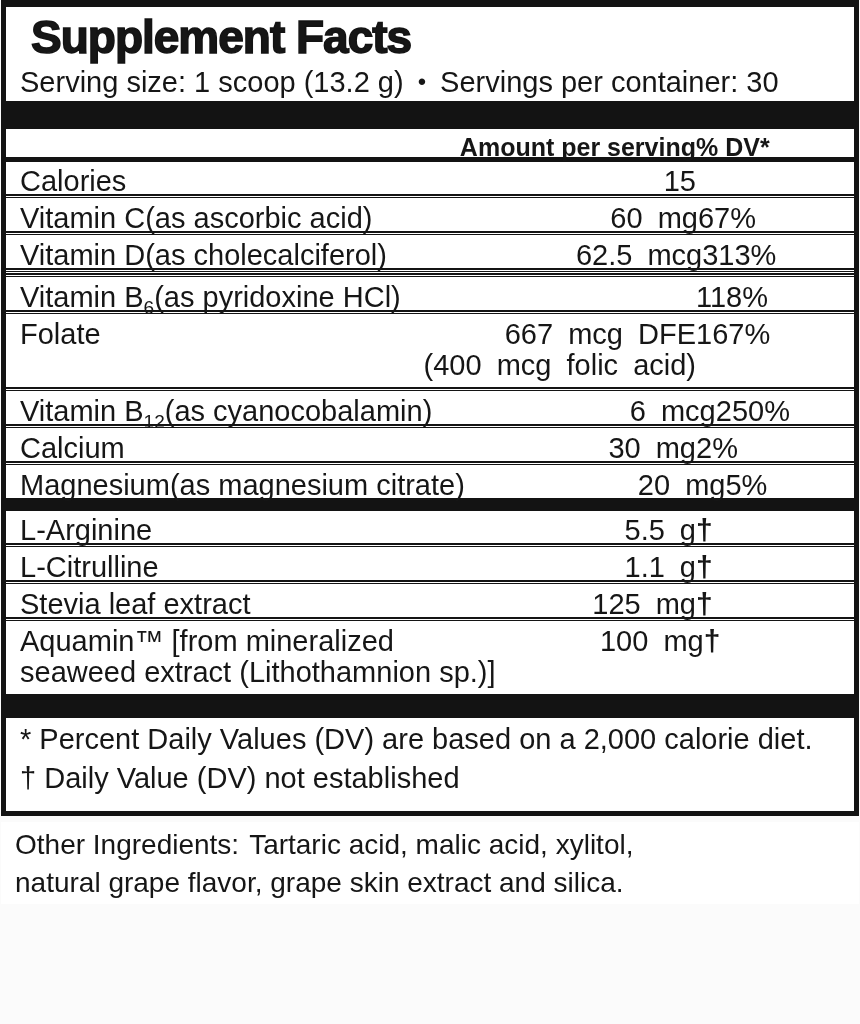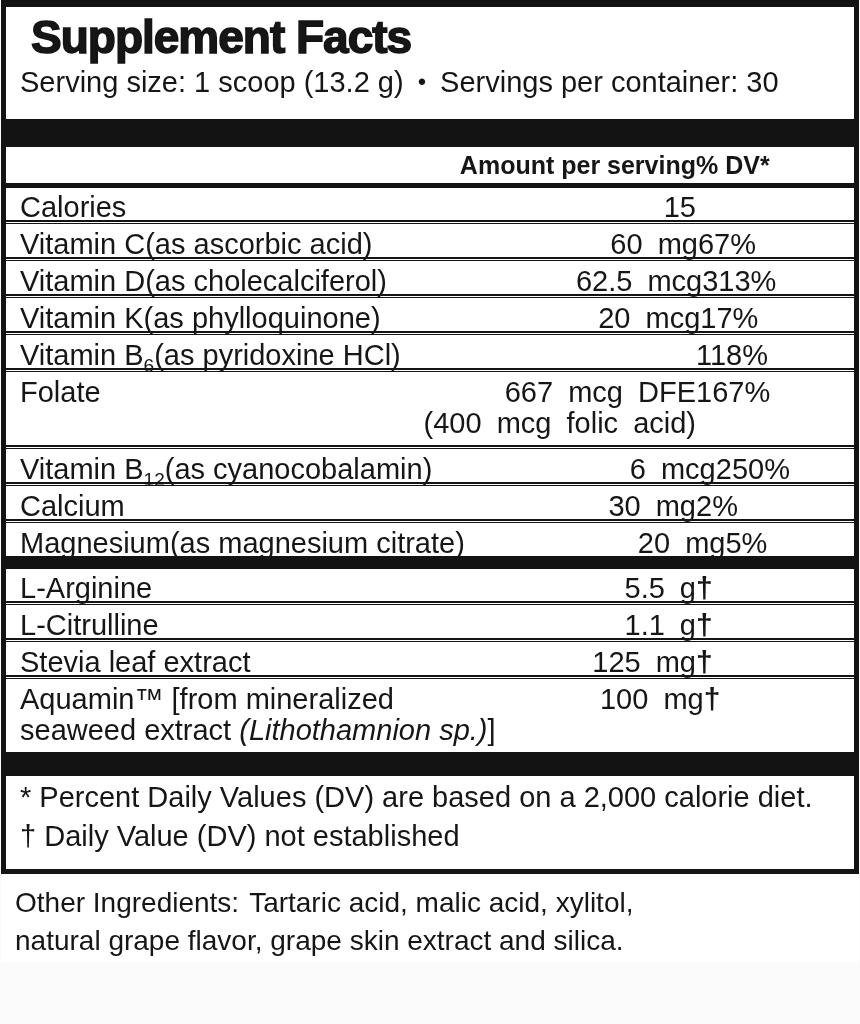--- a/index.html
+++ b/index.html
@@ -22,47 +22,47 @@
     font-size:46px;
     font-weight:700;
     letter-spacing:-1px;
     -webkit-text-stroke:1.5px #131313;
     padding:4px 25px 0;
     line-height:52px;
     white-space:nowrap;
   }
   .serving-line{
     font-size:29px;
-    padding:2px 14px 20px;
+    padding:2px 14px 2px;
     line-height:34px;
     white-space:nowrap;
   }
   .dot{display:inline-block;margin:0 14px;vertical-align:2px;font-size:24px;}
   .bar{background:#131313;}
   .bar-top{height:28px;}
   .bar-mid{height:13px;}
   .bar-bottom{height:24px;}
   .row-line{
     display:flex;
     padding:0 18px 0 14px;
     height:32px;
     line-height:38px;
     font-size:29px;
     align-items:stretch;
   }
-  .header-row{font-weight:700;font-size:25px;height:36px;line-height:36px;}
+  .header-row{font-weight:700;font-size:25px;height:28px;line-height:36px;}
   .thick-rule{height:5px;background:#131313;}
   .c-name{flex:1;white-space:nowrap;overflow:visible;}
   .c-amt{width:330px;text-align:right;word-spacing:7px;white-space:nowrap;}
   .c-dv{width:140px;text-align:left;white-space:nowrap;}
   .dagger{font-size:30px;padding-right:14px;box-sizing:border-box;font-weight:700;}
   .sub{font-size:19px;vertical-align:-7px;}
   .detail{}
   .second-line{height:40px;line-height:36px;}
-  .ital{font-style:italic;}
+  .ital{}
   .sep{
     height:5px;
     background:linear-gradient(to bottom,#141414 0,#141414 2px,#ffffff 2px,#ffffff 3px,#141414 3px,#141414 4px,#ffffff 4px);
   }
   .footnotes{
     padding:2px 14px 13px;
     font-size:29px;
     line-height:39px;
   }
   .footnote{white-space:nowrap;}
@@ -114,27 +114,20 @@
       </div>
       <div class="sep"></div>
       <div class="row">
         <div class="row-line">
           <div class="c-name"><span class="nm">Vitamin D</span><span class="detail">(as cholecalciferol)</span></div>
           <div class="c-amt">62.5 mcg</div>
           <div class="c-dv">313%</div>
         </div>
       </div>
       <div class="sep"></div>
-      <div class="row">
-        <div class="row-line">
-          <div class="c-name"><span class="nm">Vitamin K</span><span class="detail">(as phylloquinone)</span></div>
-          <div class="c-amt">20 mcg</div>
-          <div class="c-dv">17%</div>
-        </div>
-      </div>
       <div class="sep"></div>
       <div class="row">
         <div class="row-line">
           <div class="c-name"><span class="nm">Vitamin B</span><span class="sub">6</span><span class="detail">(as pyridoxine HCl)</span></div>
           <div class="c-dv">118%</div>
         </div>
       </div>
       <div class="sep"></div>
       <div class="row">
         <div class="row-line">

